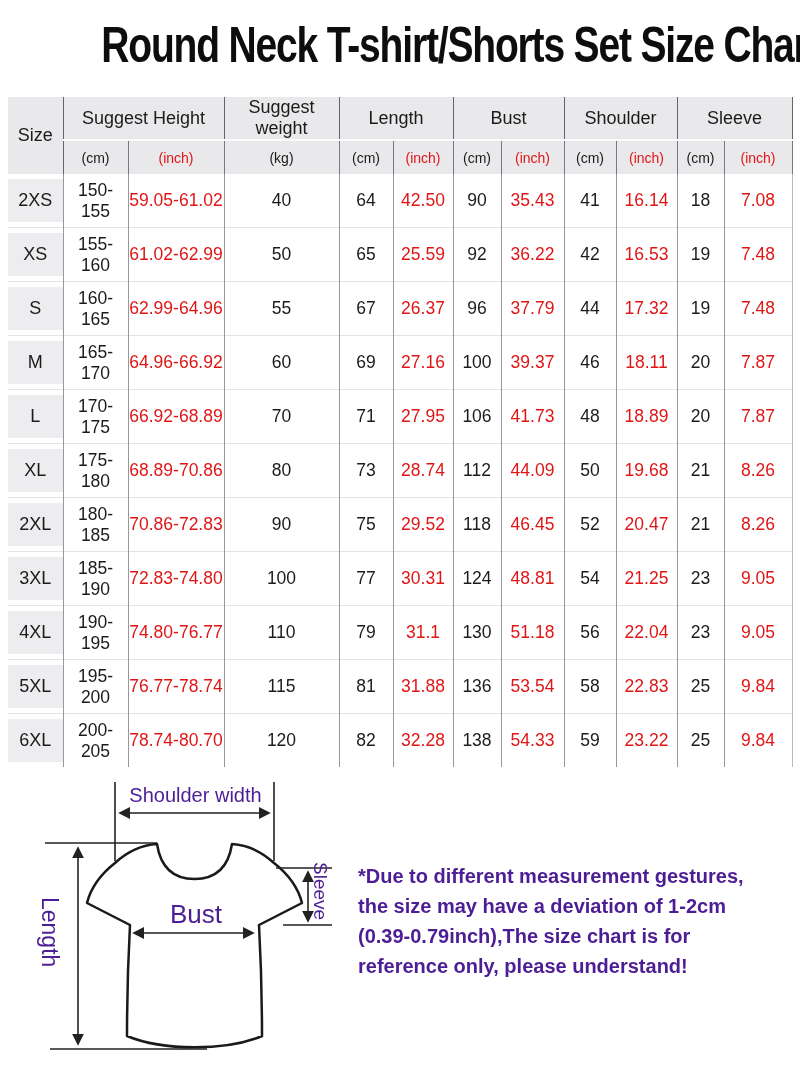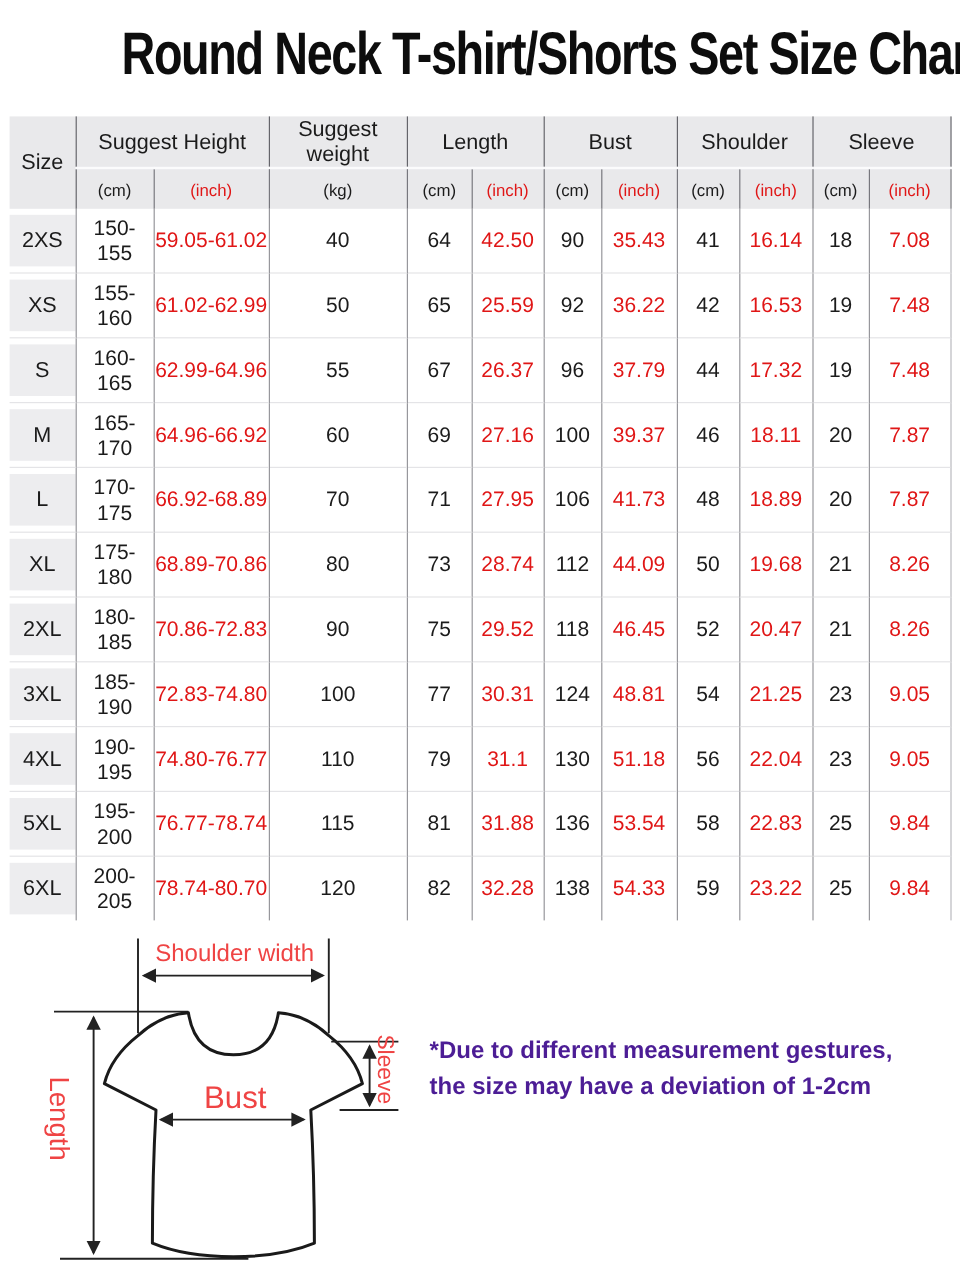--- a/index.html
+++ b/index.html
@@ -37,21 +37,21 @@
   }
   table.sizes td:last-child{border-right:1px solid #b9b9bf;}
   table.sizes tbody tr:not(:first-child) td{border-top:1px solid var(--hline);}
   table.sizes .red{color:var(--red);}
   .chip{
     margin:5px 0;height:43px;line-height:43px;background:var(--chip-bg);
     font-size:18px;text-align:center;
   }
   
   .diagram-svg{position:absolute;left:30px;top:775px;}
-  .diag-label{position:absolute;color:#ef4444;}
+  .diag-label{position:absolute;color:#4c1d95;}
   .shoulder-width-label{left:108px;top:784px;width:175px;text-align:center;font-size:20px;}
   .length-label{left:36px;top:897px;font-size:23px;writing-mode:vertical-rl;}
   .sleeve-label{left:309px;top:862px;font-size:19px;writing-mode:vertical-rl;}
   .bust-label{left:150px;top:899px;width:92px;text-align:center;font-size:26px;}
   
   .note{
     position:absolute;left:358px;top:861px;width:432px;
     font-size:20px;line-height:30px;font-weight:600;color:#4c1d95;
   }
 </style>
@@ -316,13 +316,15 @@
 </svg>
 
 <div class="diag-label shoulder-width-label">Shoulder width</div>
 <div class="diag-label length-label">Length</div>
 <div class="diag-label sleeve-label">Sleeve</div>
 <div class="diag-label bust-label">Bust</div>
 
 <div class="note">
   <div>*Due to different measurement gestures,</div>
   <div>the size may have a deviation of 1-2cm</div>
+  <div>(0.39-0.79inch),The size chart is for</div>
+  <div>reference only, please understand!</div>
 </div>
 
 </body></html>

